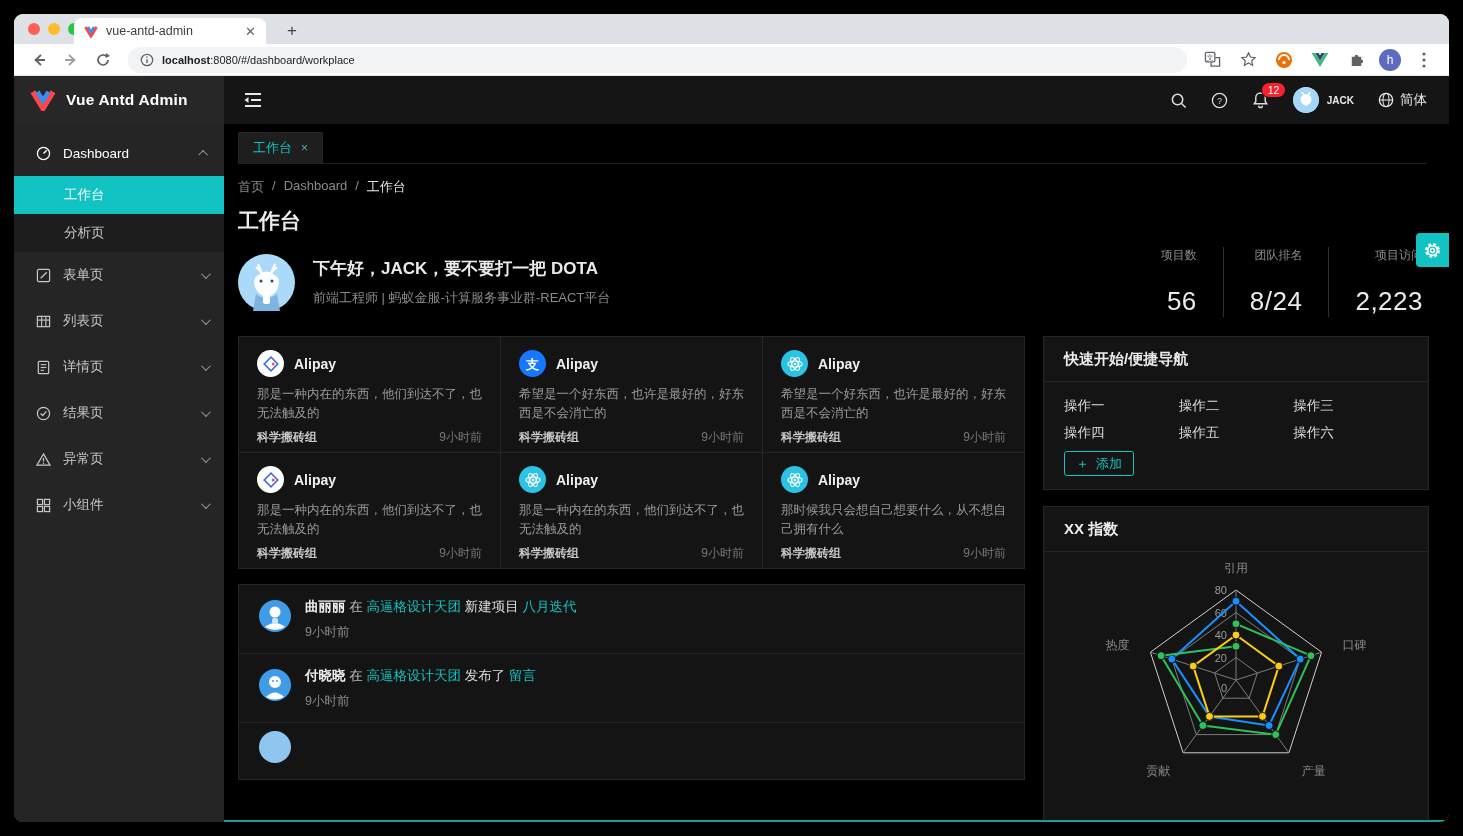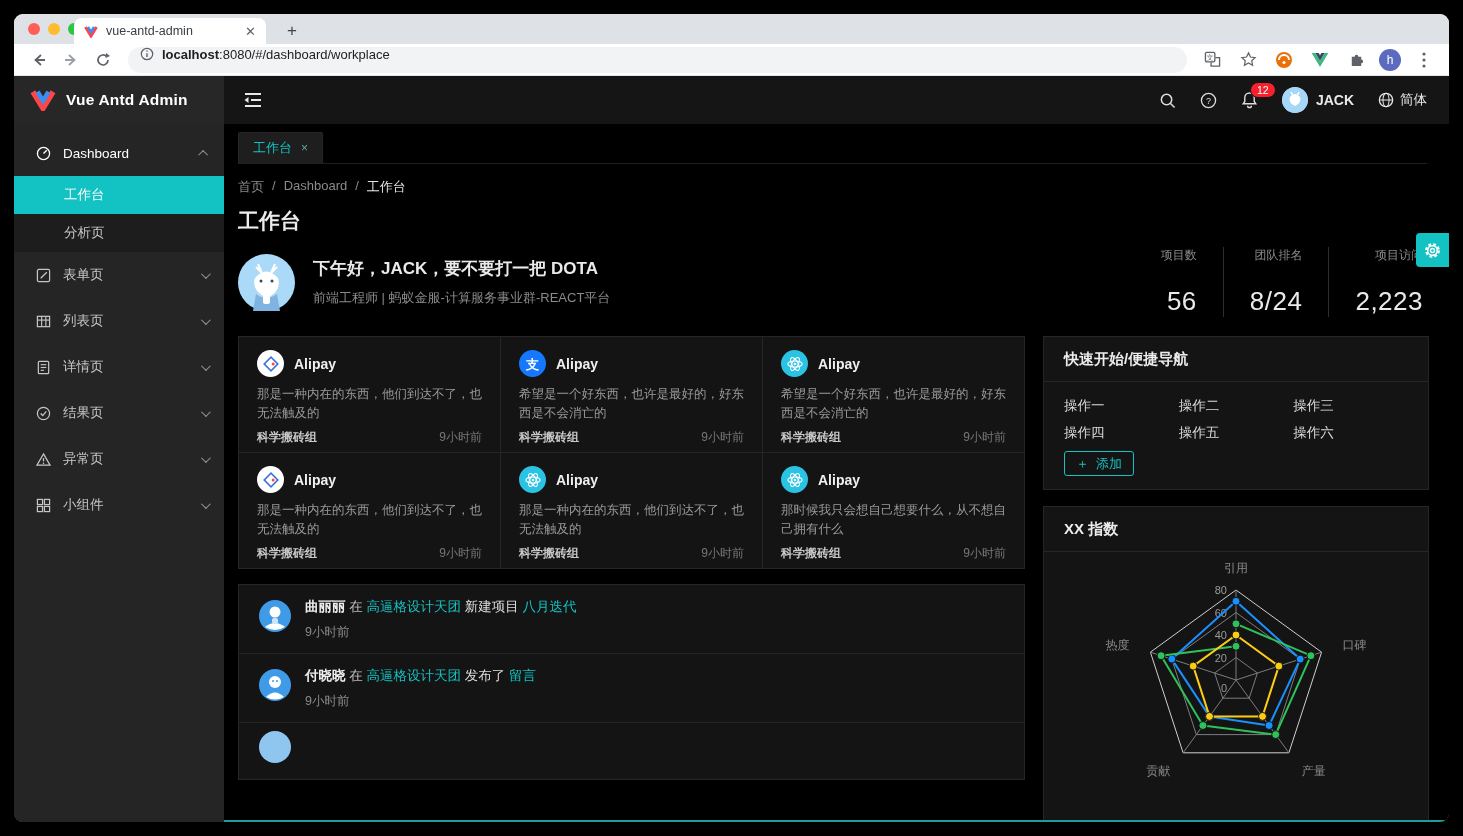--- a/index.html
+++ b/index.html
@@ -15,38 +15,38 @@
   .browser-tab { position:absolute; left:60px; top:4px; width:192px; height:26px; background:#fff;
     border-radius:8px 8px 0 0; display:flex; align-items:center; padding:0 10px; gap:8px;
     font-size:12.5px; color:#3c4043; }
   .tab-close { margin-left:auto; color:#5f6368; font-size:13px; line-height:1; }
   .newtab-btn { position:absolute; left:266px; top:5px; width:24px; height:24px; border-radius:50%;
     display:flex; align-items:center; justify-content:center; color:#444; font-size:17px; }
   .toolbar { height:32px; background:#fff; display:flex; align-items:center; padding:0 12px; gap:6px;
     border-bottom:1px solid #e4e6e8; }
   .nav-ico { width:26px; height:26px; display:flex; align-items:center; justify-content:center; }
   .urlpill { flex:1; height:26px; background:#f1f3f4; border-radius:13px; display:flex;
-    padding:0 12px; gap:8px; font-size:13px; color:#202124; margin:0 6px; }
+    align-items:center; padding:0 12px; gap:8px; font-size:11px; color:#202124; margin:0 6px; }
   .url-host { font-weight:600; }
   .tb-right { display:flex; align-items:center; gap:10px; }
   .profile-badge { width:22px; height:22px; border-radius:50%; background:#5c6bc0; color:#fff;
     font-size:12px; display:flex; align-items:center; justify-content:center; }
 
   
   .app { height:746px; display:flex; flex-direction:column; background:#000; }
   .appheader { height:48px; display:flex; align-items:center; background:#151515; flex:none; }
   .brand { width:210px; height:48px; background:#272727; display:flex; align-items:center;
     gap:10px; padding-left:16px; flex:none; }
   .brand-title { color:#fff; font-size:15.5px; font-weight:700; letter-spacing:.2px; }
   .fold-btn { margin-left:20px; display:flex; }
   .hdr-right { margin-left:auto; display:flex; align-items:center; gap:24px; padding-right:22px; }
   .hdr-ico { position:relative; display:flex; align-items:center; color:#ddd; }
   .badge { position:absolute; top:-9px; left:9px; background:#f5222d; color:#fff; font-size:10.5px;
     padding:1px 6px; border-radius:9px; border:1px solid #151515; }
-  .hdr-user { display:flex; align-items:center; gap:8px; color:#e8e8e8; font-size:14px; font-weight:600; }
+  .hdr-user { display:flex; align-items:center; gap:8px; color:#e8e8e8; font-size:10px; font-weight:600; }
   .hdr-avatar { width:26px; height:26px; border-radius:50%; background:#a7d7f7; overflow:hidden; }
   .hdr-locale { display:flex; align-items:center; gap:6px; color:#e8e8e8; font-size:13.5px; }
 
   .appbody { flex:1; display:flex; min-height:0; }
   .sidebar { width:210px; background:#252525; flex:none; padding-top:6px; }
   .menu-item { height:46px; display:flex; align-items:center; gap:12px; padding:0 16px 0 22px;
     color:#c6c6c6; font-size:13.5px; }
   .menu-item .chev { margin-left:auto; }
   .menu-item.parent-active { color:#fff; }
   .chev { width:7px; height:7px; border-right:1.6px solid #9a9a9a; border-bottom:1.6px solid #9a9a9a;

